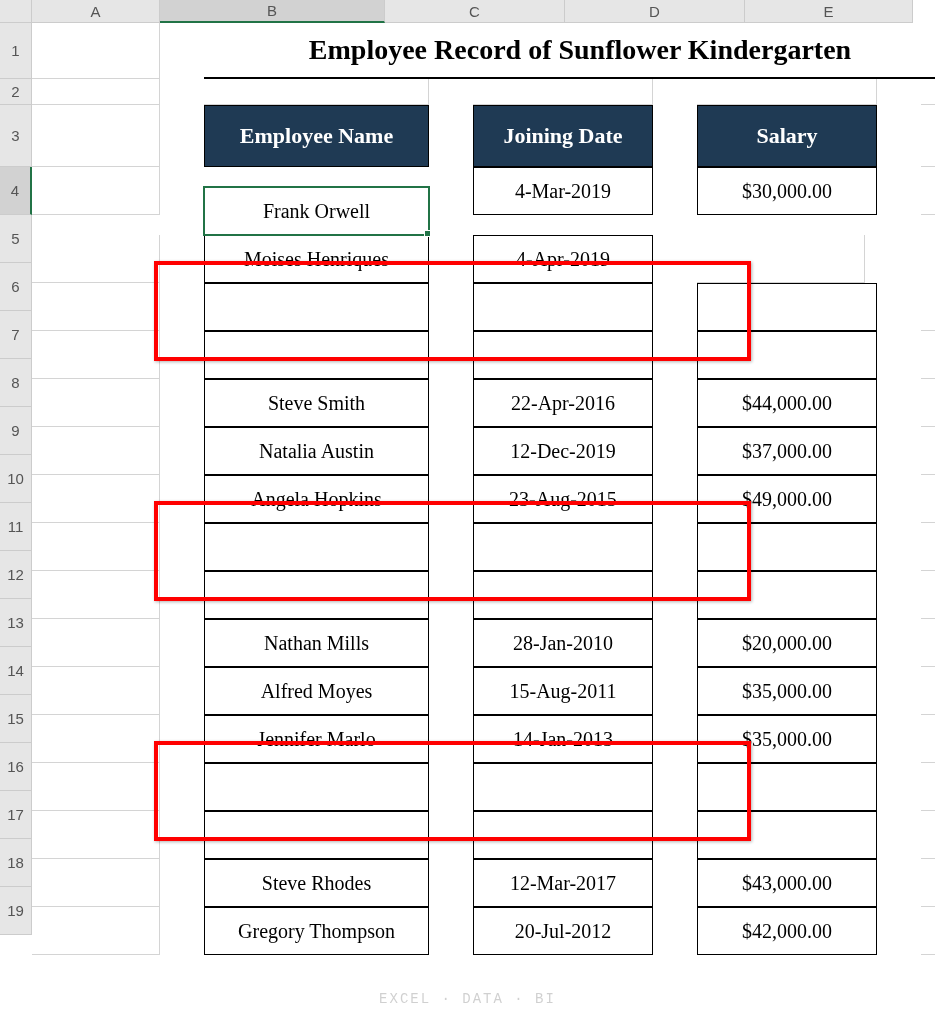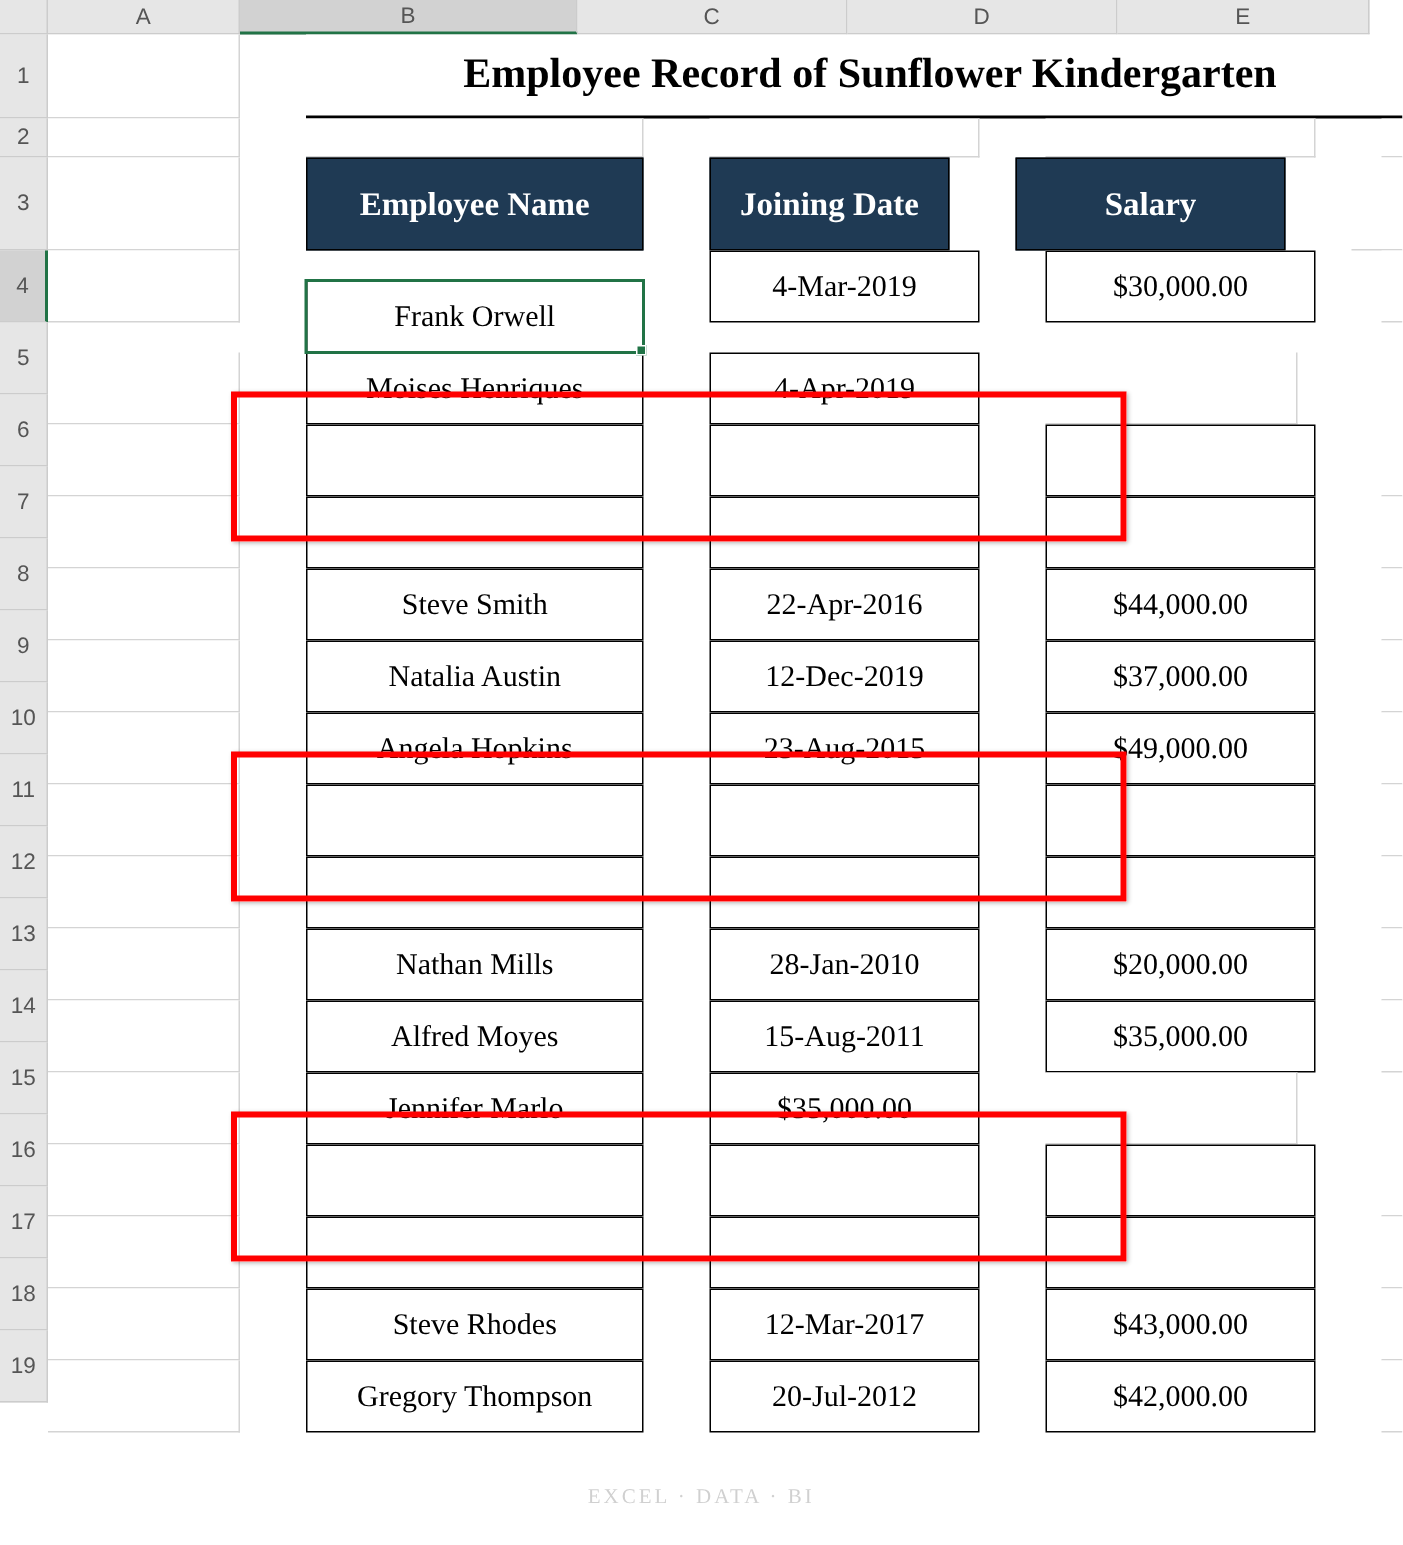--- a/index.html
+++ b/index.html
@@ -125,21 +125,21 @@
     position: absolute;
     border: 4px solid #ff0000;
     pointer-events: none;
     box-shadow: 1px 1px 3px rgba(0,0,0,0.3);
   }
   .watermark {
     position: absolute;
     left: 50%;
     top: 97%;
     transform: translate(-50%, -50%);
-    font-family: Liberation Serif, serif;
+    font-family: Liberation Mono, monospace;
     font-size: 14px;
     color: rgba(120,120,120,0.35);
     letter-spacing: 2px;
     pointer-events: none;
   }
 </style>
 </head>
 <body>
 
 <div class="sheet">
@@ -184,21 +184,21 @@
       <div class="row">
         <div class="cell " style="width: 128px; height: 26px;"></div>
         <div class="cell " style="width: 225px; height: 26px;"></div>
         <div class="cell " style="width: 180px; height: 26px;"></div>
         <div class="cell " style="width: 180px; height: 26px;"></div>
         <div class="cell " style="width: 168px; height: 26px;"></div>
       </div>
       <div class="row">
         <div class="cell " style="width: 128px; height: 62px;"></div>
         <div class="cell th" style="width: 225px; height: 62px;">Employee Name</div>
-        <div class="cell th" style="width: 160px; height: 62px;">Joining Date</div>
+        <div class="cell th" style="width: 180px; height: 62px;">Joining Date</div>
         <div class="cell th" style="width: 180px; height: 62px;">Salary</div>
         <div class="cell " style="width: 168px; height: 62px;"></div>
       </div>
       <div class="row">
         <div class="cell " style="width: 128px; height: 48px;"></div>
         <div class="cell td active-cell" style="width: 225px; height: 48px; margin-top: 20px;">Frank Orwell<div class="fill-handle"></div></div>
         <div class="cell td" style="width: 180px; height: 48px;">4-Mar-2019</div>
         <div class="cell td" style="width: 180px; height: 48px;">$30,000.00</div>
         <div class="cell " style="width: 168px; height: 48px;"></div>
       </div>
@@ -267,20 +267,21 @@
       <div class="row">
         <div class="cell " style="width: 128px; height: 48px;"></div>
         <div class="cell td" style="width: 225px; height: 48px;">Alfred Moyes</div>
         <div class="cell td" style="width: 180px; height: 48px;">15-Aug-2011</div>
         <div class="cell td" style="width: 180px; height: 48px;">$35,000.00</div>
         <div class="cell " style="width: 168px; height: 48px;"></div>
       </div>
       <div class="row">
         <div class="cell " style="width: 128px; height: 48px;"></div>
         <div class="cell td" style="width: 225px; height: 48px;">Jennifer Marlo</div>
+        <div class="cell td" style="width: 180px; height: 48px;">14-Jan-2013</div>
         <div class="cell td" style="width: 180px; height: 48px;">$35,000.00</div>
         <div class="cell " style="width: 168px; height: 48px;"></div>
       </div>
       <div class="row">
         <div class="cell " style="width: 128px; height: 48px;"></div>
         <div class="cell td" style="width: 225px; height: 48px;"></div>
         <div class="cell td" style="width: 180px; height: 48px;"></div>
         <div class="cell td" style="width: 180px; height: 48px;"></div>
         <div class="cell " style="width: 168px; height: 48px;"></div>
       </div>

